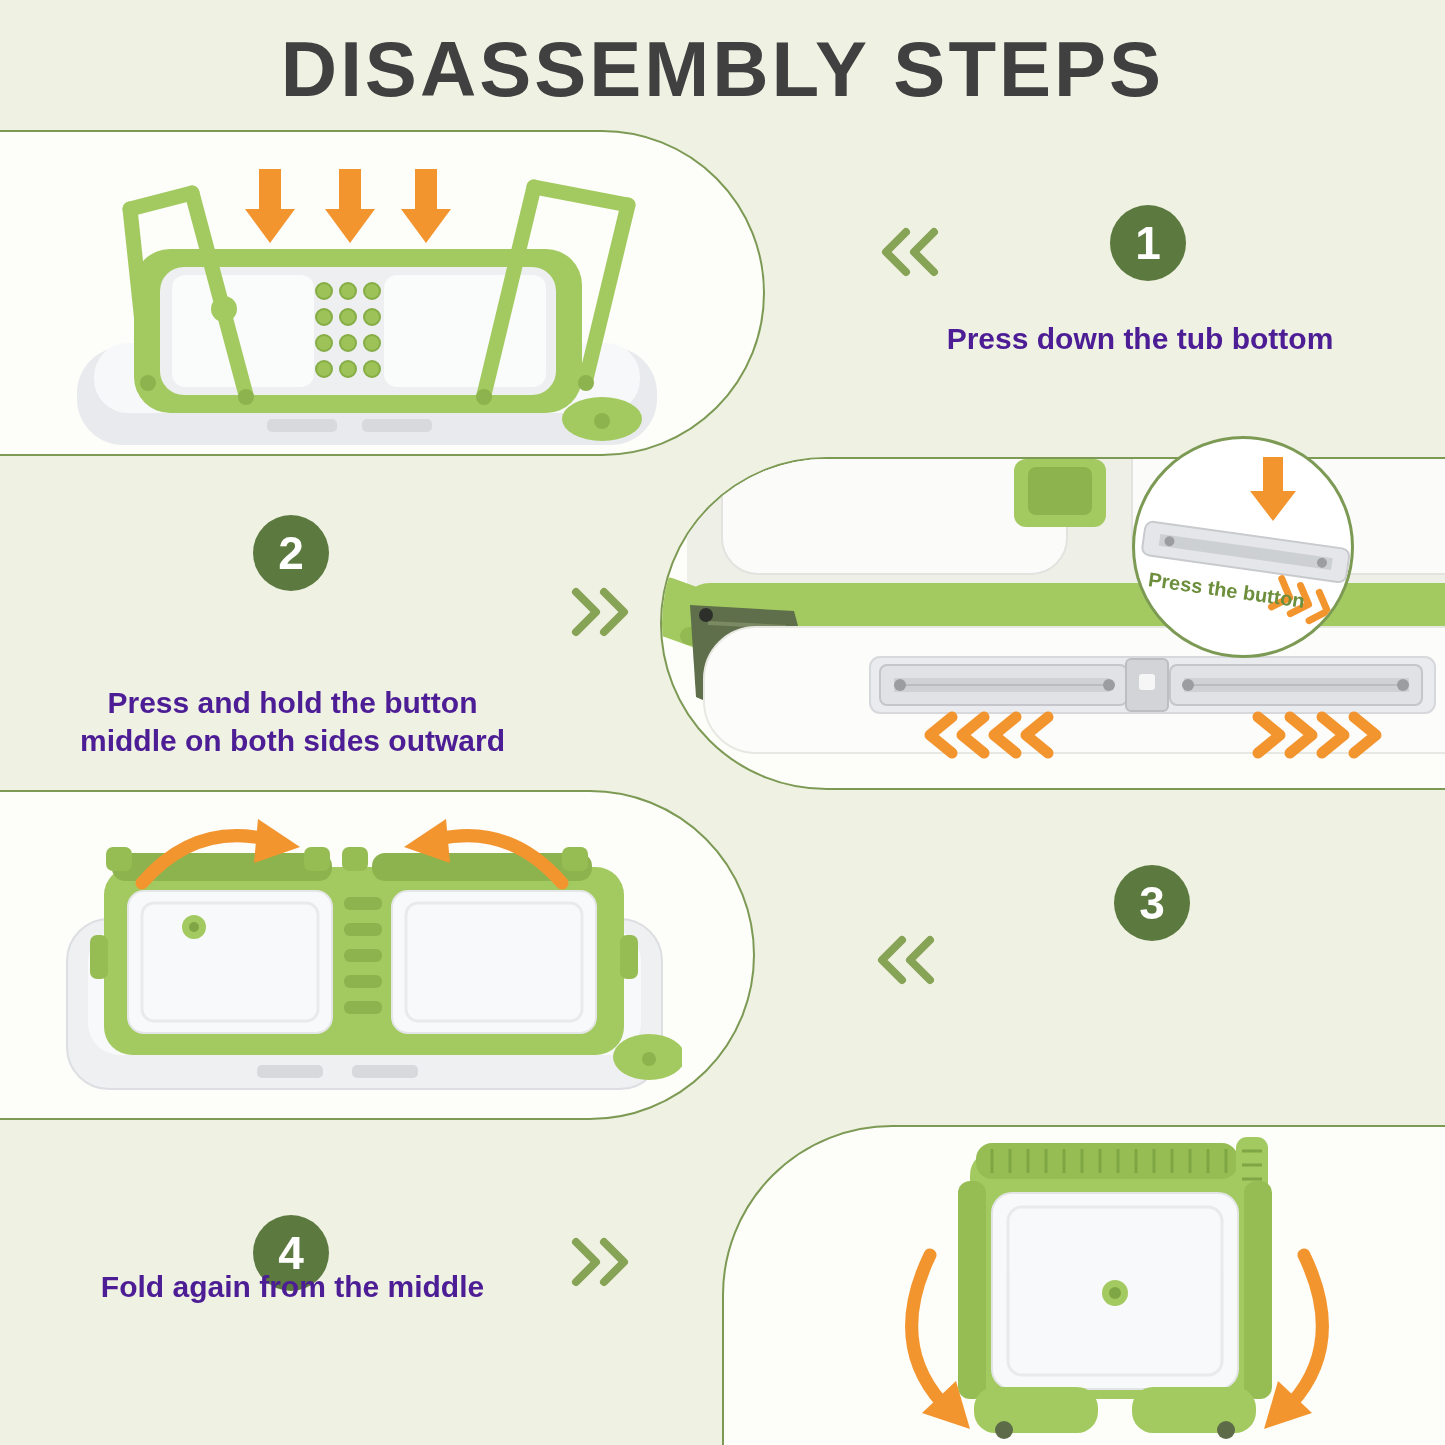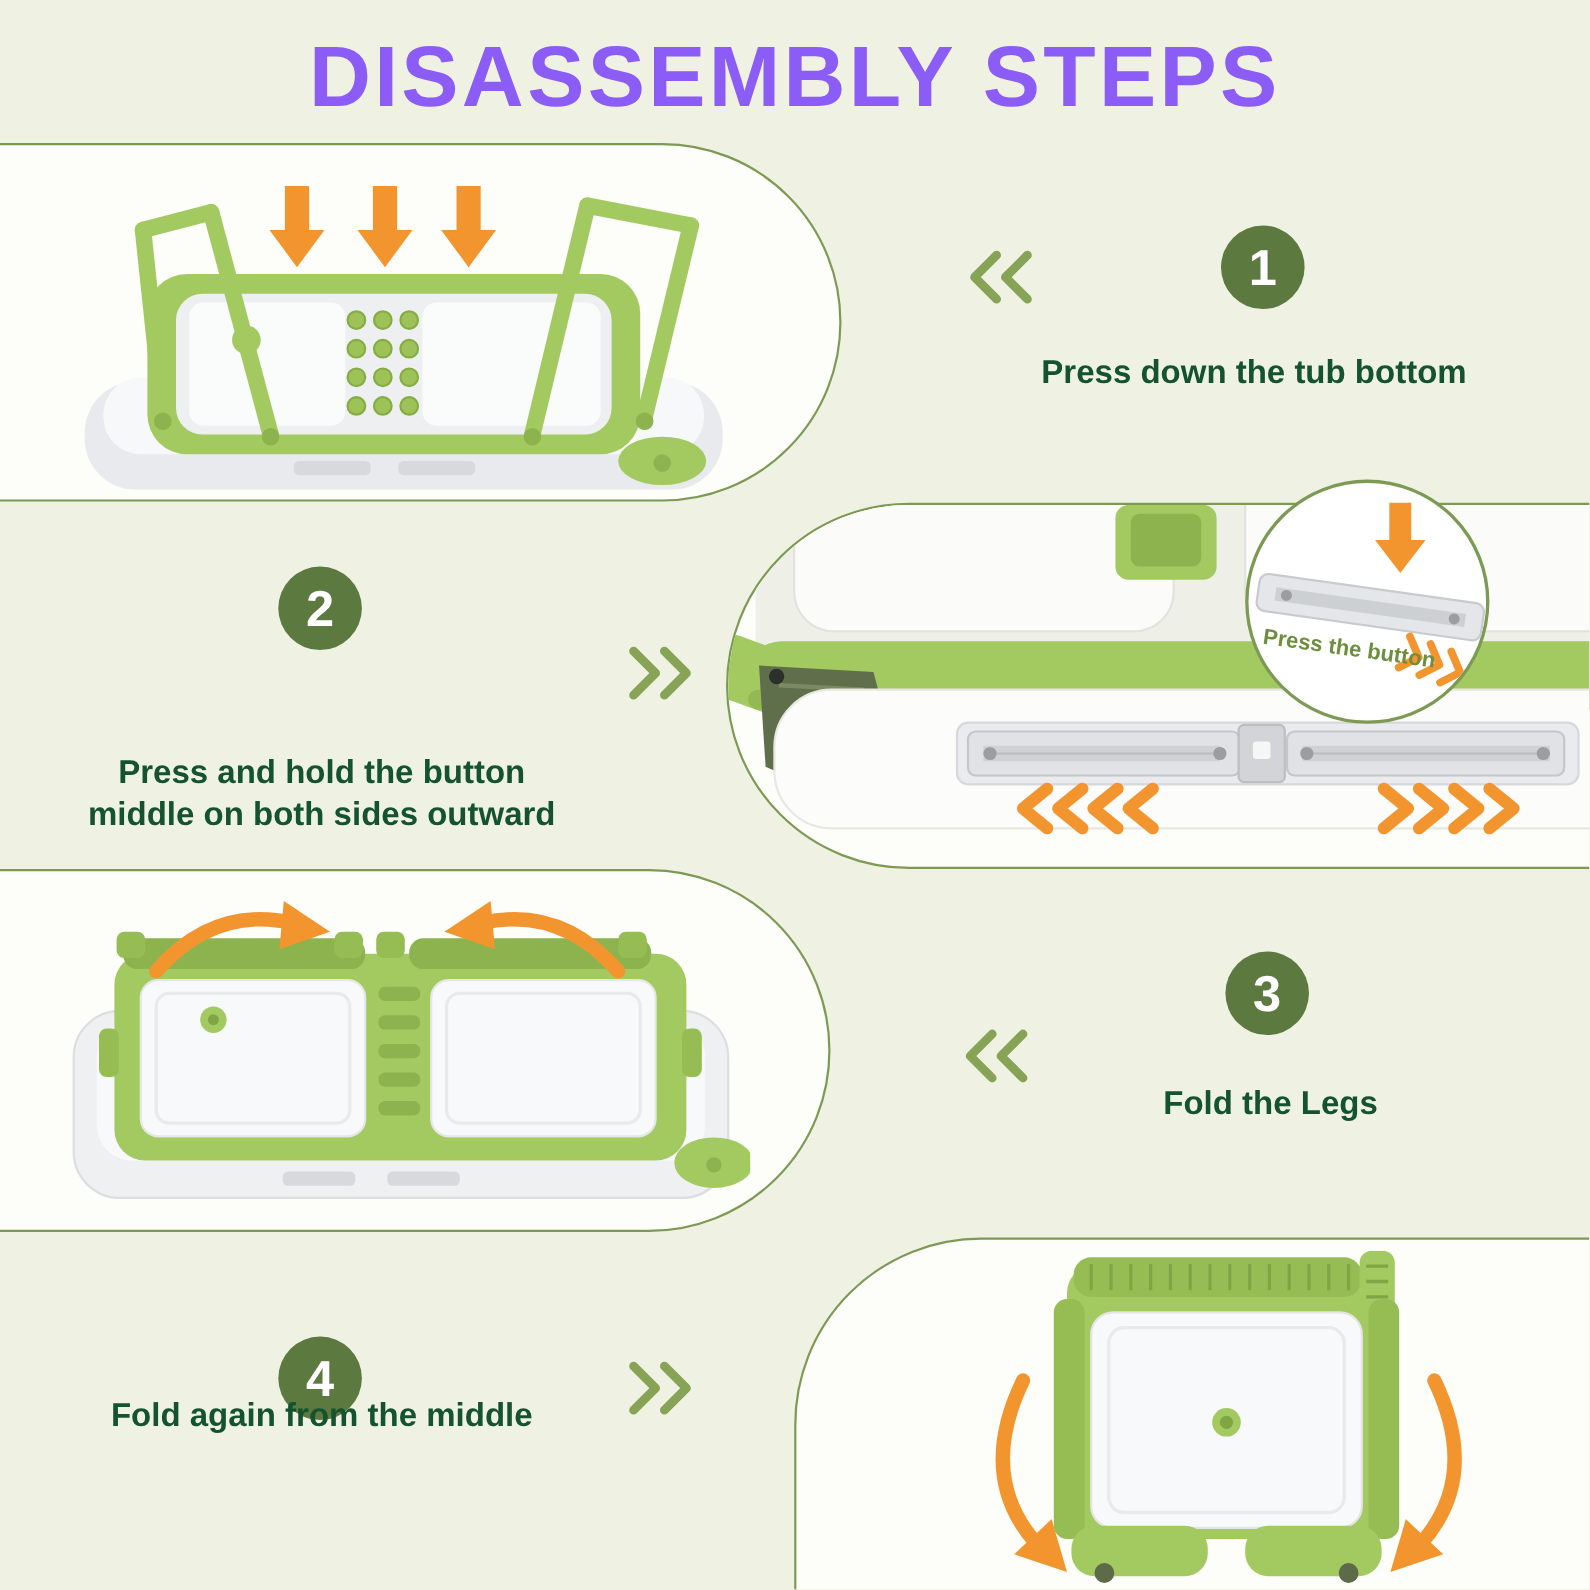--- a/index.html
+++ b/index.html
@@ -1,21 +1,21 @@
 <!DOCTYPE html>
 <html><head>
 <meta charset="utf-8">
 <style>
   * { margin:0; padding:0; box-sizing:border-box; }
   html,body { background:#eff2e3; }
   body { font-family:"Liberation Sans", sans-serif; }
   .page { position:relative; width:1445px; height:1445px; background:#eff2e3; overflow:hidden; }
 
   .title { position:absolute; top:24px; left:0; width:100%; text-align:center;
-           font-size:78px; font-weight:bold; letter-spacing:3px; color:#8b5cf6; }
+           font-size:78px; font-weight:bold; letter-spacing:3px; color:#404040; }
 
   .panel { position:absolute; background:#fdfdf9; border:2px solid #7d9a55; overflow:hidden; }
   .panel1 { left:-220px; top:130px;  width:985px;  height:326px; border-radius:163px; }
   .panel2 { left:660px;  top:457px;  width:1000px; height:333px; border-radius:167px; }
   .panel3 { left:-220px; top:790px;  width:975px;  height:330px; border-radius:165px; }
   .panel4 { left:722px;  top:1125px; width:900px;  height:500px; border-radius:170px; }
 
   .illu { position:absolute; }
   .illu1 { left:260px; top:15px; }
   .illu2 { left:0; top:0; }
@@ -23,21 +23,21 @@
   .illu4 { left:128px; top:10px; }
 
   .badge { position:absolute; width:76px; height:76px; border-radius:50%;
            background:#5c793f; color:#ffffff; display:flex; align-items:center;
            justify-content:center; font-size:46px; font-weight:bold; z-index:3; }
   .badge1 { left:1110px; top:205px; }
   .badge2 { left:253px;  top:515px; }
   .badge3 { left:1114px; top:865px; }
   .badge4 { left:253px;  top:1215px; }
 
-  .step-text { position:absolute; color:#14532d; font-weight:bold; text-align:center;
+  .step-text { position:absolute; color:#4c1d95; font-weight:bold; text-align:center;
                font-size:30px; line-height:1.28; z-index:3; }
   .text1 { left:880px; top:320px; width:520px; }
   .text2 { left:20px;  top:664px; width:545px;margin-top:20px; }
   .text3 { left:960px; top:985px; width:390px; }
   .text4 { left:20px;  top:1268px; width:545px; }
   .step-text .line { display:block; }
 
   .chev { position:absolute; z-index:3; }
   .chev1 { left:876px; top:224px; }
   .chev2 { left:566px; top:584px; }
@@ -249,21 +249,20 @@
   <svg class="chev chev3" width="68" height="56" viewBox="0 0 68 56">
     <g stroke="#87a355" stroke-width="8" fill="none" stroke-linecap="round" stroke-linejoin="round">
       <polyline points="30,8 10,28 30,48"></polyline>
       <polyline points="58,8 38,28 58,48"></polyline>
     </g>
   </svg>
 
   <div class="badge badge3">
     <span>3</span>
   </div>
-  <div class="step-text text3">Fold the Legs</div>
 
   <div class="badge badge4">
     <span>4</span>
   </div>
   <div class="step-text text4">Fold again from the middle</div>
 
   <svg class="chev chev4" width="68" height="56" viewBox="0 0 68 56">
     <g stroke="#87a355" stroke-width="8" fill="none" stroke-linecap="round" stroke-linejoin="round">
       <polyline points="10,8 30,28 10,48"></polyline>
       <polyline points="38,8 58,28 38,48"></polyline>

